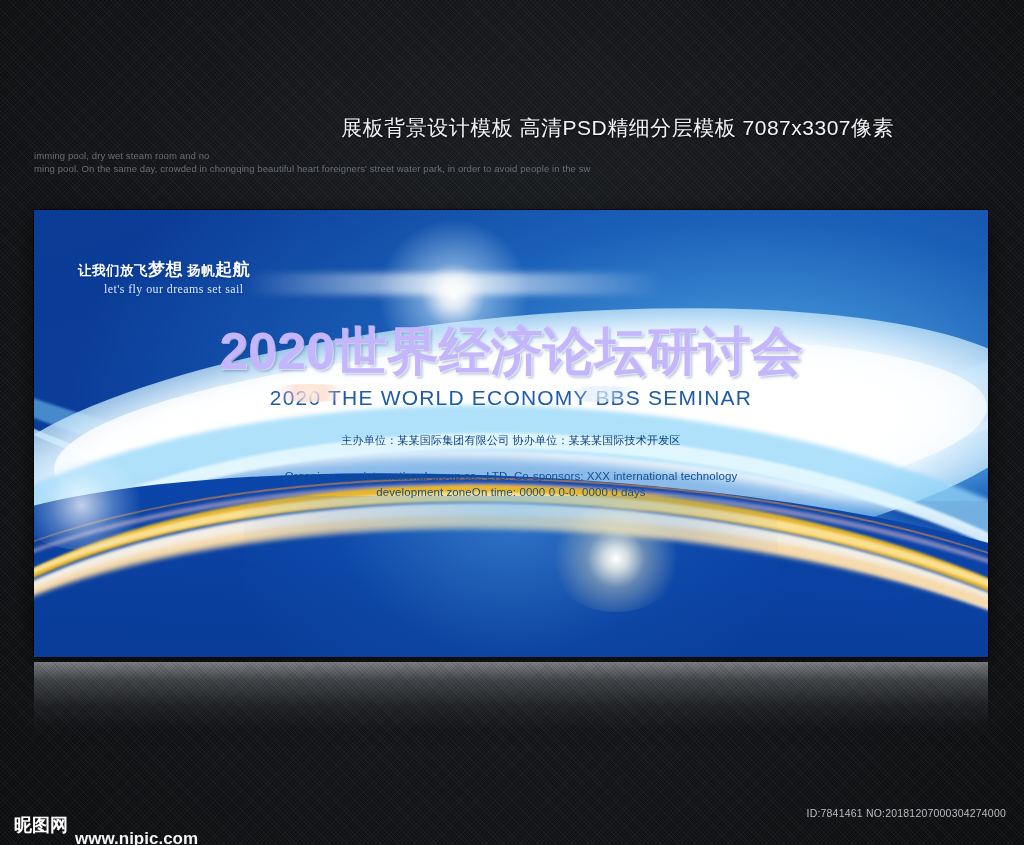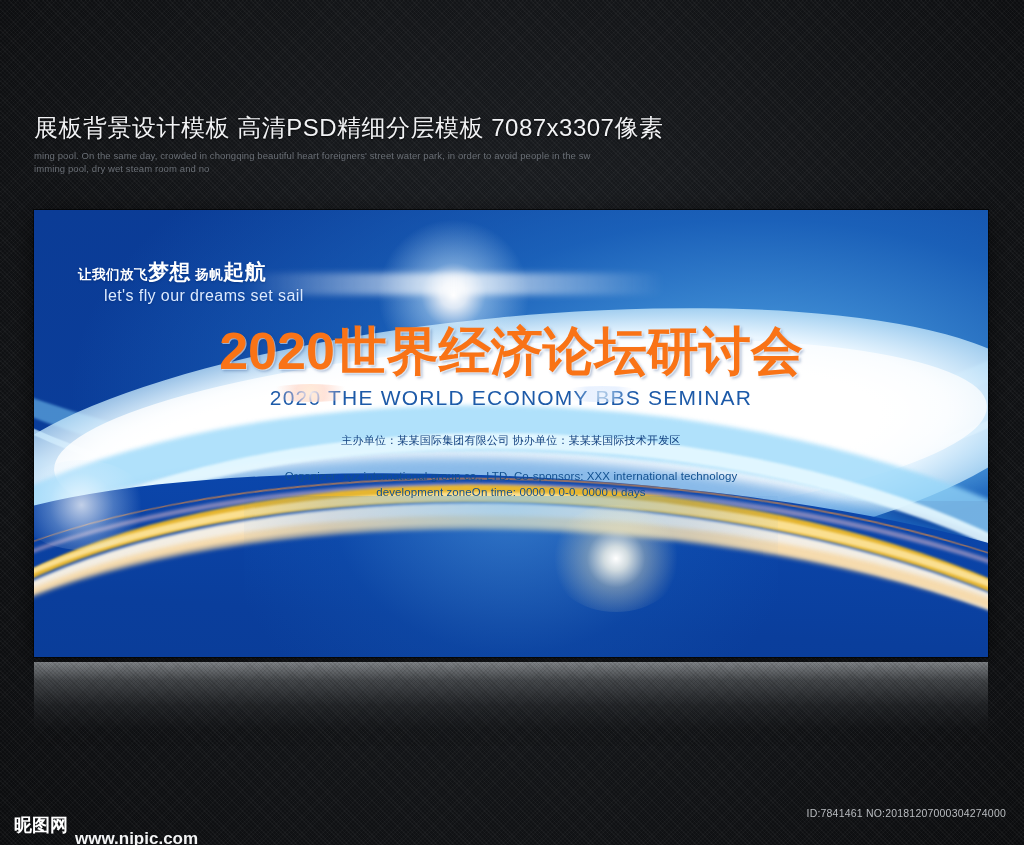--- a/index.html
+++ b/index.html
@@ -16,23 +16,24 @@
     background-color:#131518;
     background-image:
       repeating-linear-gradient(45deg, rgba(255,255,255,.035) 0 1px, rgba(0,0,0,0) 1px 3px),
       repeating-linear-gradient(-45deg, rgba(255,255,255,.022) 0 1px, rgba(0,0,0,0) 1px 3px),
       radial-gradient(ellipse at 50% 42%, #1d2024 0%, #141619 48%, #0b0c0e 100%);
   }
 
   
   .header{ position:absolute; left:34px; top:112px; width:860px; }
   .header-title{
-    color:#f2f3f5; font-size:24px; line-height:32px; letter-spacing:.5px;
+    color:#f2f3f5; font-size:21px; line-height:32px; letter-spacing:.5px;
     font-weight:400; white-space:nowrap;
     text-shadow:0 1px 2px rgba(0,0,0,.8);
+    text-align:right;
   }
   .header-desc{ margin-top:6px; }
   .header-desc div{
     color:#6a6f76; font-size:9.5px; line-height:12.5px; letter-spacing:.1px;
     white-space:nowrap;
   }
 
   
   .poster{
     position:absolute; left:34px; top:210px; width:954px; height:447px;
@@ -187,32 +188,32 @@
     left:-2%; top:56%; width:14%; height:20%;
     background:radial-gradient(circle at 50% 50%, rgba(255,255,255,.75) 0%, rgba(220,240,255,.3) 40%, rgba(200,230,255,0) 75%);
   }
 
   
   .slogan{ position:absolute; left:44px; top:48px; z-index:9; }
   .slogan-cn{
     color:#ffffff; font-size:13.5px; font-weight:700; letter-spacing:.5px;
     white-space:nowrap; text-shadow:0 1px 2px rgba(0,40,110,.5);
   }
-  .slogan-cn .big{ font-size:21px; }
+  .slogan-cn .big{ font-size:17px; }
   .slogan-en{
-    color:#dceaff; font-size:16px; font-family:Liberation Sans, sans-serif;
+    color:#dceaff; font-size:12px; font-family:Liberation Serif, serif;
     letter-spacing:.4px; margin-top:1px; margin-left:26px; white-space:nowrap;
     text-shadow:0 1px 2px rgba(0,40,110,.45);
   }
 
   .poster-center{
     position:absolute; left:0; right:0; top:112px; z-index:9; text-align:center;
   }
   .title-cn{
-    color:#f97316; font-size:52px; font-weight:700; letter-spacing:0px;
+    color:#c4b5fd; font-size:52px; font-weight:700; letter-spacing:0px;
     line-height:58px; white-space:nowrap;
     text-shadow:1px 1px 0 rgba(255,255,255,.55), 2px 2px 3px rgba(20,60,130,.35);
   }
   .title-en{
     color:#1d5aa8; font-size:21px; font-weight:500; letter-spacing:1.2px;
     margin-top:6px; white-space:nowrap;
   }
   .meta{ margin-top:22px; }
   .meta-cn{
     color:#11407f; font-size:11px; line-height:17px; letter-spacing:.2px;
@@ -254,22 +255,22 @@
   }
 </style>
 </head>
 <body>
 
 <div class="bg-texture"></div>
 
 <div class="header">
   <div class="header-title">展板背景设计模板 高清PSD精细分层模板 7087x3307像素</div>
   <div class="header-desc">
+    <div>imming pool, dry wet steam room and no</div>
     <div>ming pool. On the same day, crowded in chongqing beautiful heart foreigners' street water park, in order to avoid people in the sw</div>
-    <div>imming pool, dry wet steam room and no</div>
   </div>
 </div>
 
 <div class="poster">
   <div class="p-base"></div>
   <div class="p-topglow"></div>
 
   <div class="arc arc-d"></div>
   <div class="arc arc-c"></div>
   <div class="arc arc-a"></div>

